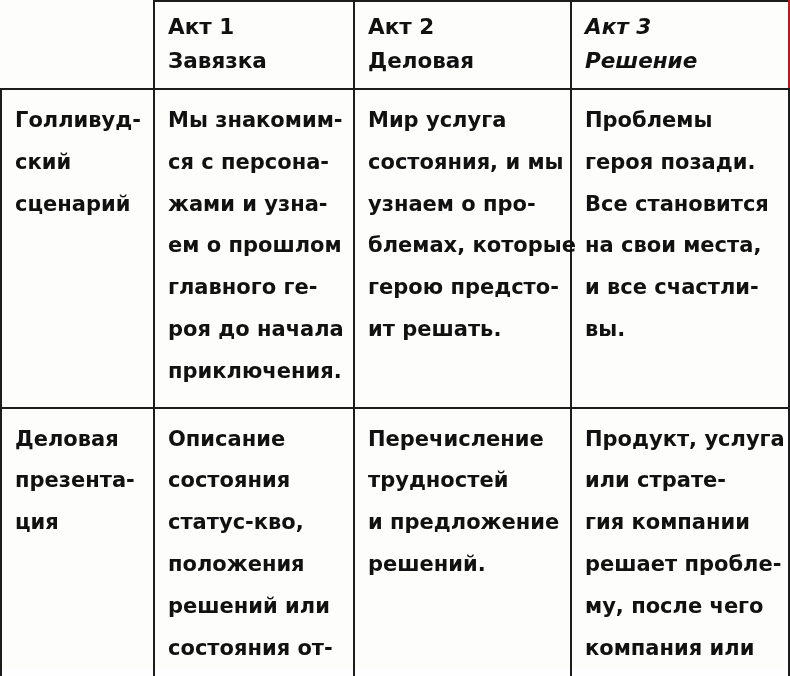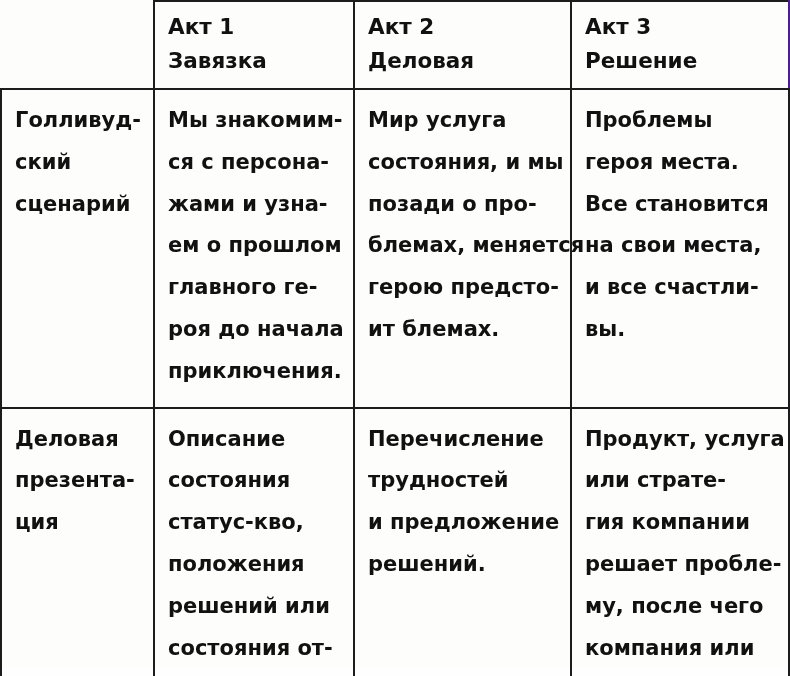--- a/index.html
+++ b/index.html
@@ -52,21 +52,22 @@
     border-bottom: 2px solid #1c1c1c;
     border-right: 2px solid #1c1c1c;
     border-top: none;
     border-left: none;
     padding: 0;
   }
   thead th.hcell {
     border-top: 2px solid #1c1c1c;
   }
   thead th.last {
-    border-right: 2px solid #4c1d95;
+    border-right: 2px solid #b91c1c;
+    font-style: italic;
   }
   thead th .hline {
     display: block;
     white-space: nowrap;
   }
 
   
   tbody td {
     vertical-align: top;
     text-align: left;
@@ -136,28 +137,28 @@
           <span class="cellline">ся с персона-</span>
           <span class="cellline">жами и узна-</span>
           <span class="cellline">ем о прошлом</span>
           <span class="cellline">главного ге-</span>
           <span class="cellline">роя до начала</span>
           <span class="cellline">приключения.</span>
         </td>
         <td class="body-text">
           <span class="cellline">Мир услуга</span>
           <span class="cellline">состояния, и мы</span>
-          <span class="cellline">позади о про-</span>
-          <span class="cellline">блемах, меняется</span>
+          <span class="cellline">узнаем о про-</span>
+          <span class="cellline">блемах, которые</span>
           <span class="cellline">герою предсто-</span>
-          <span class="cellline">ит блемах.</span>
+          <span class="cellline">ит решать.</span>
         </td>
         <td class="body-text">
           <span class="cellline">Проблемы</span>
-          <span class="cellline">героя места.</span>
+          <span class="cellline">героя позади.</span>
           <span class="cellline">Все становится</span>
           <span class="cellline">на свои места,</span>
           <span class="cellline">и все счастли-</span>
           <span class="cellline">вы.</span>
         </td>
       </tr>
 
       <tr class="row-business">
         <td class="row-header">
           <span class="cellline">Деловая</span>

